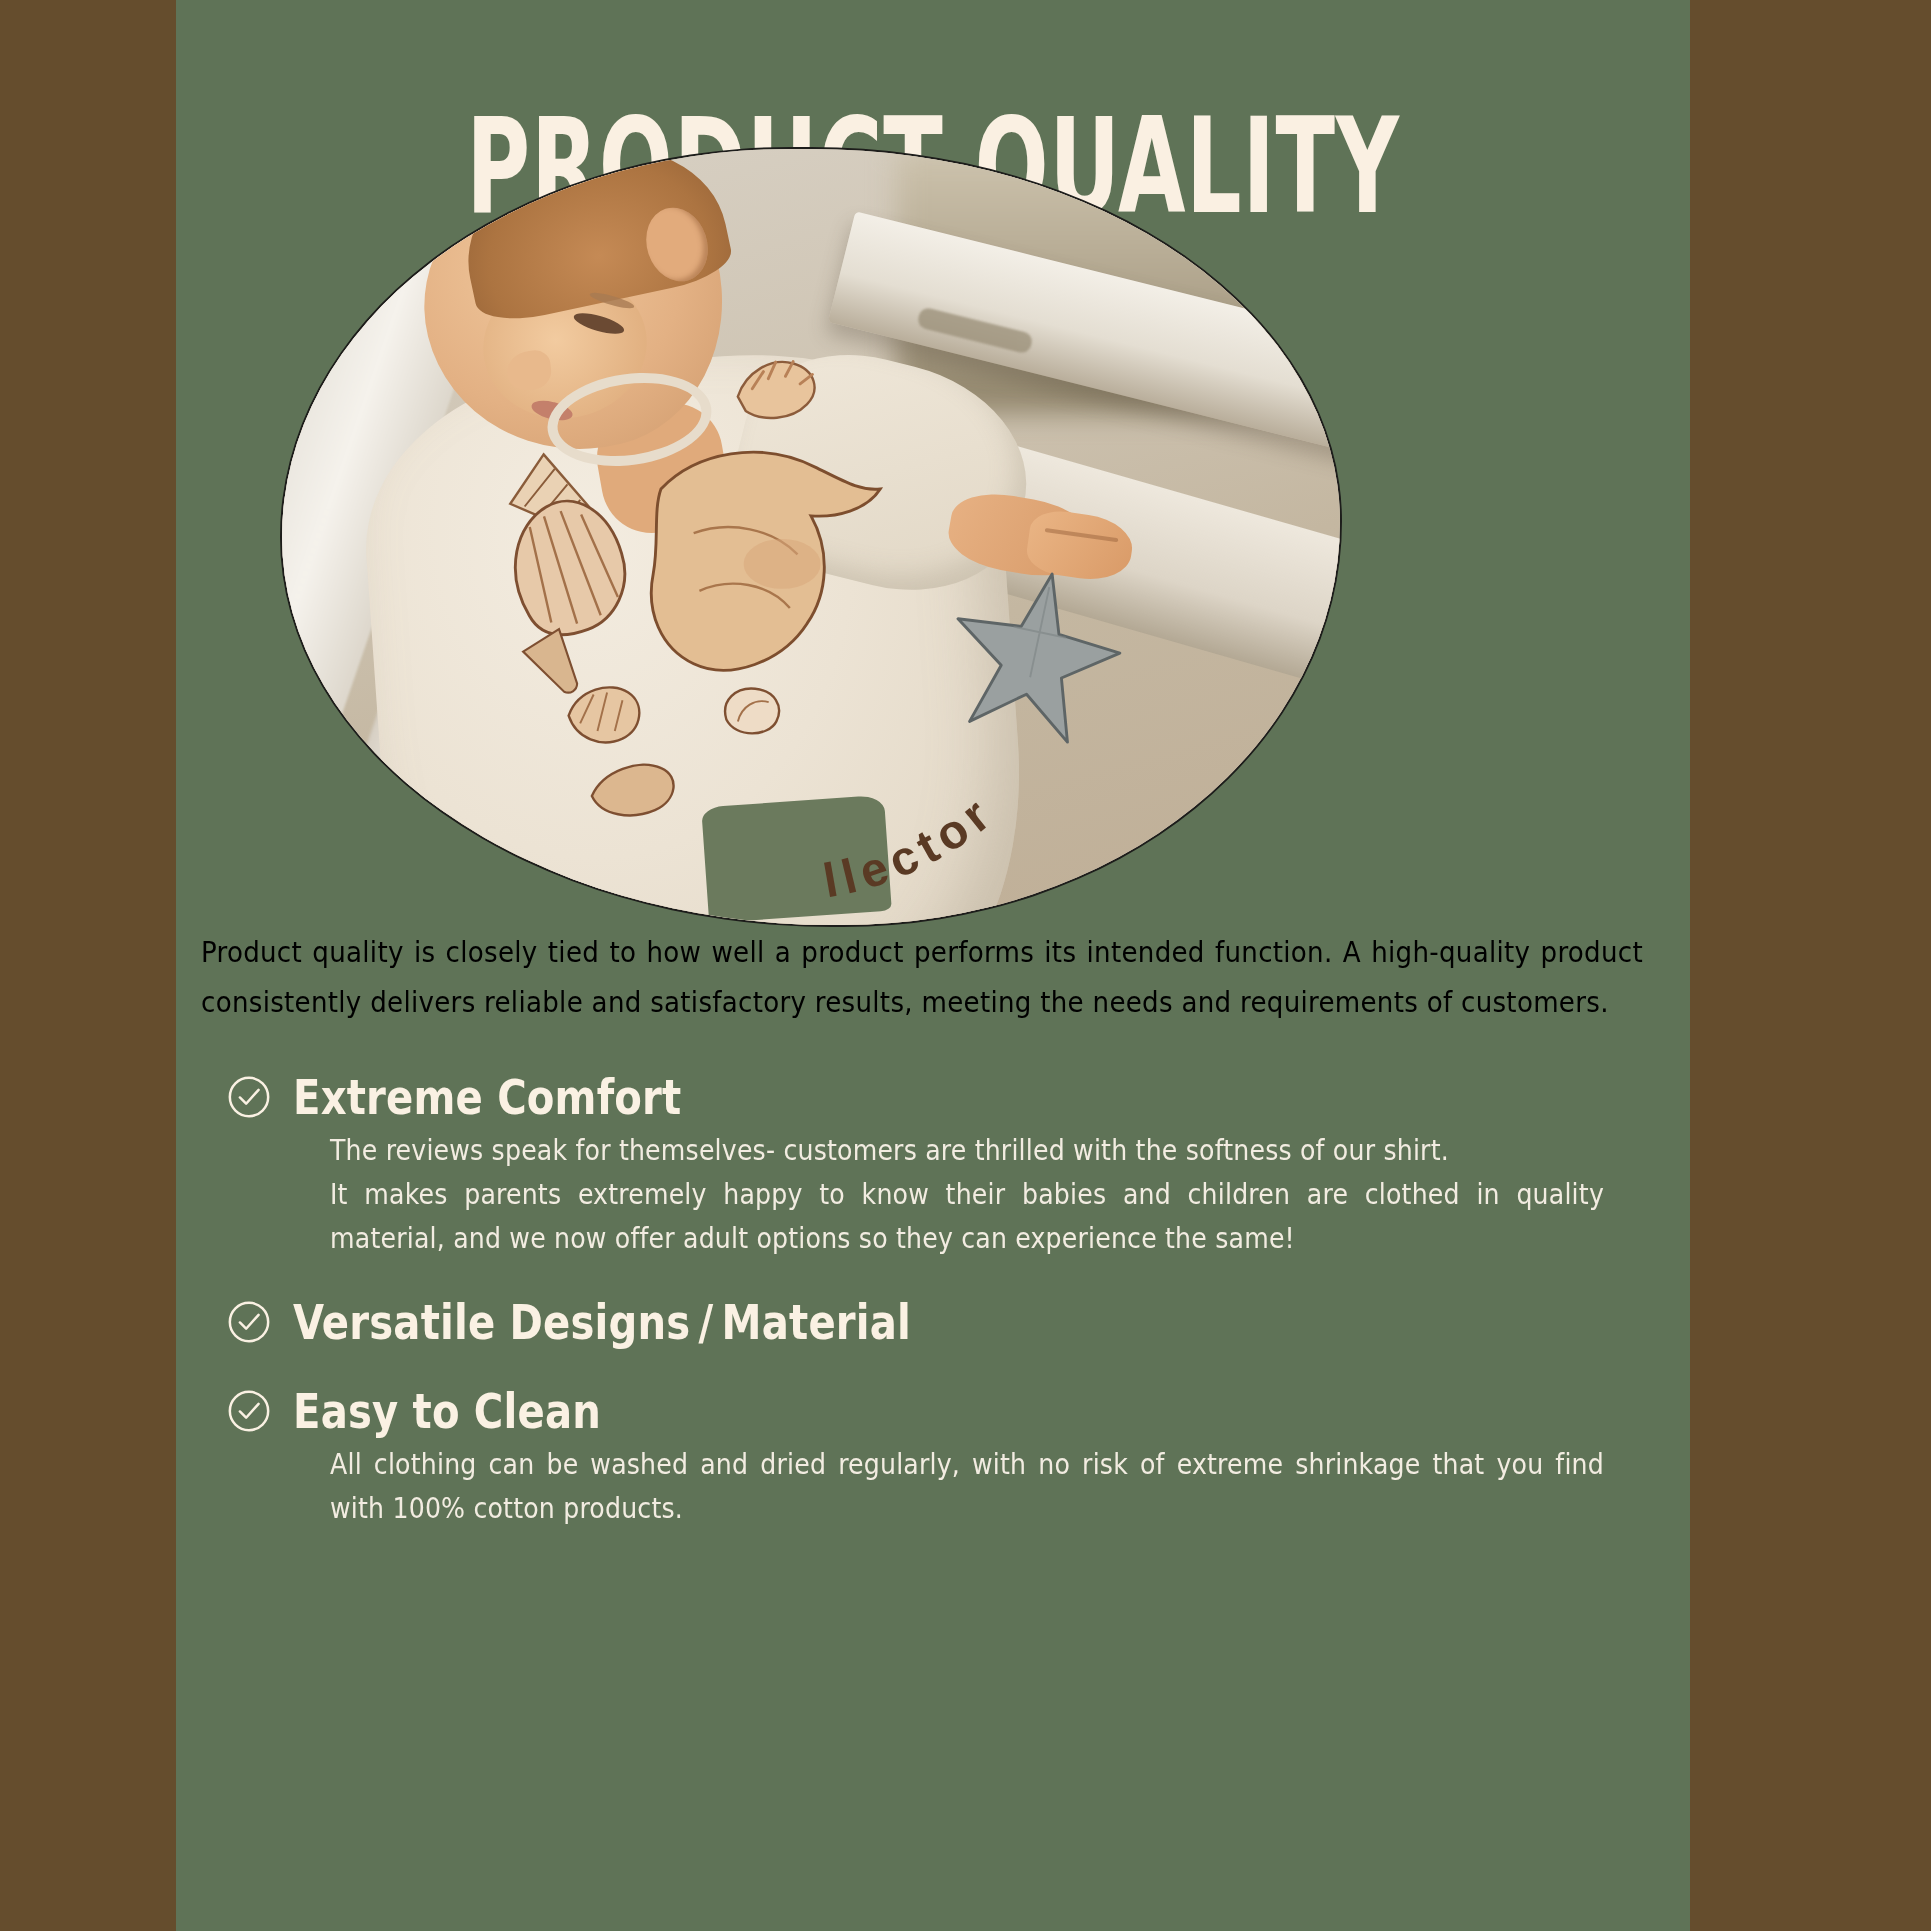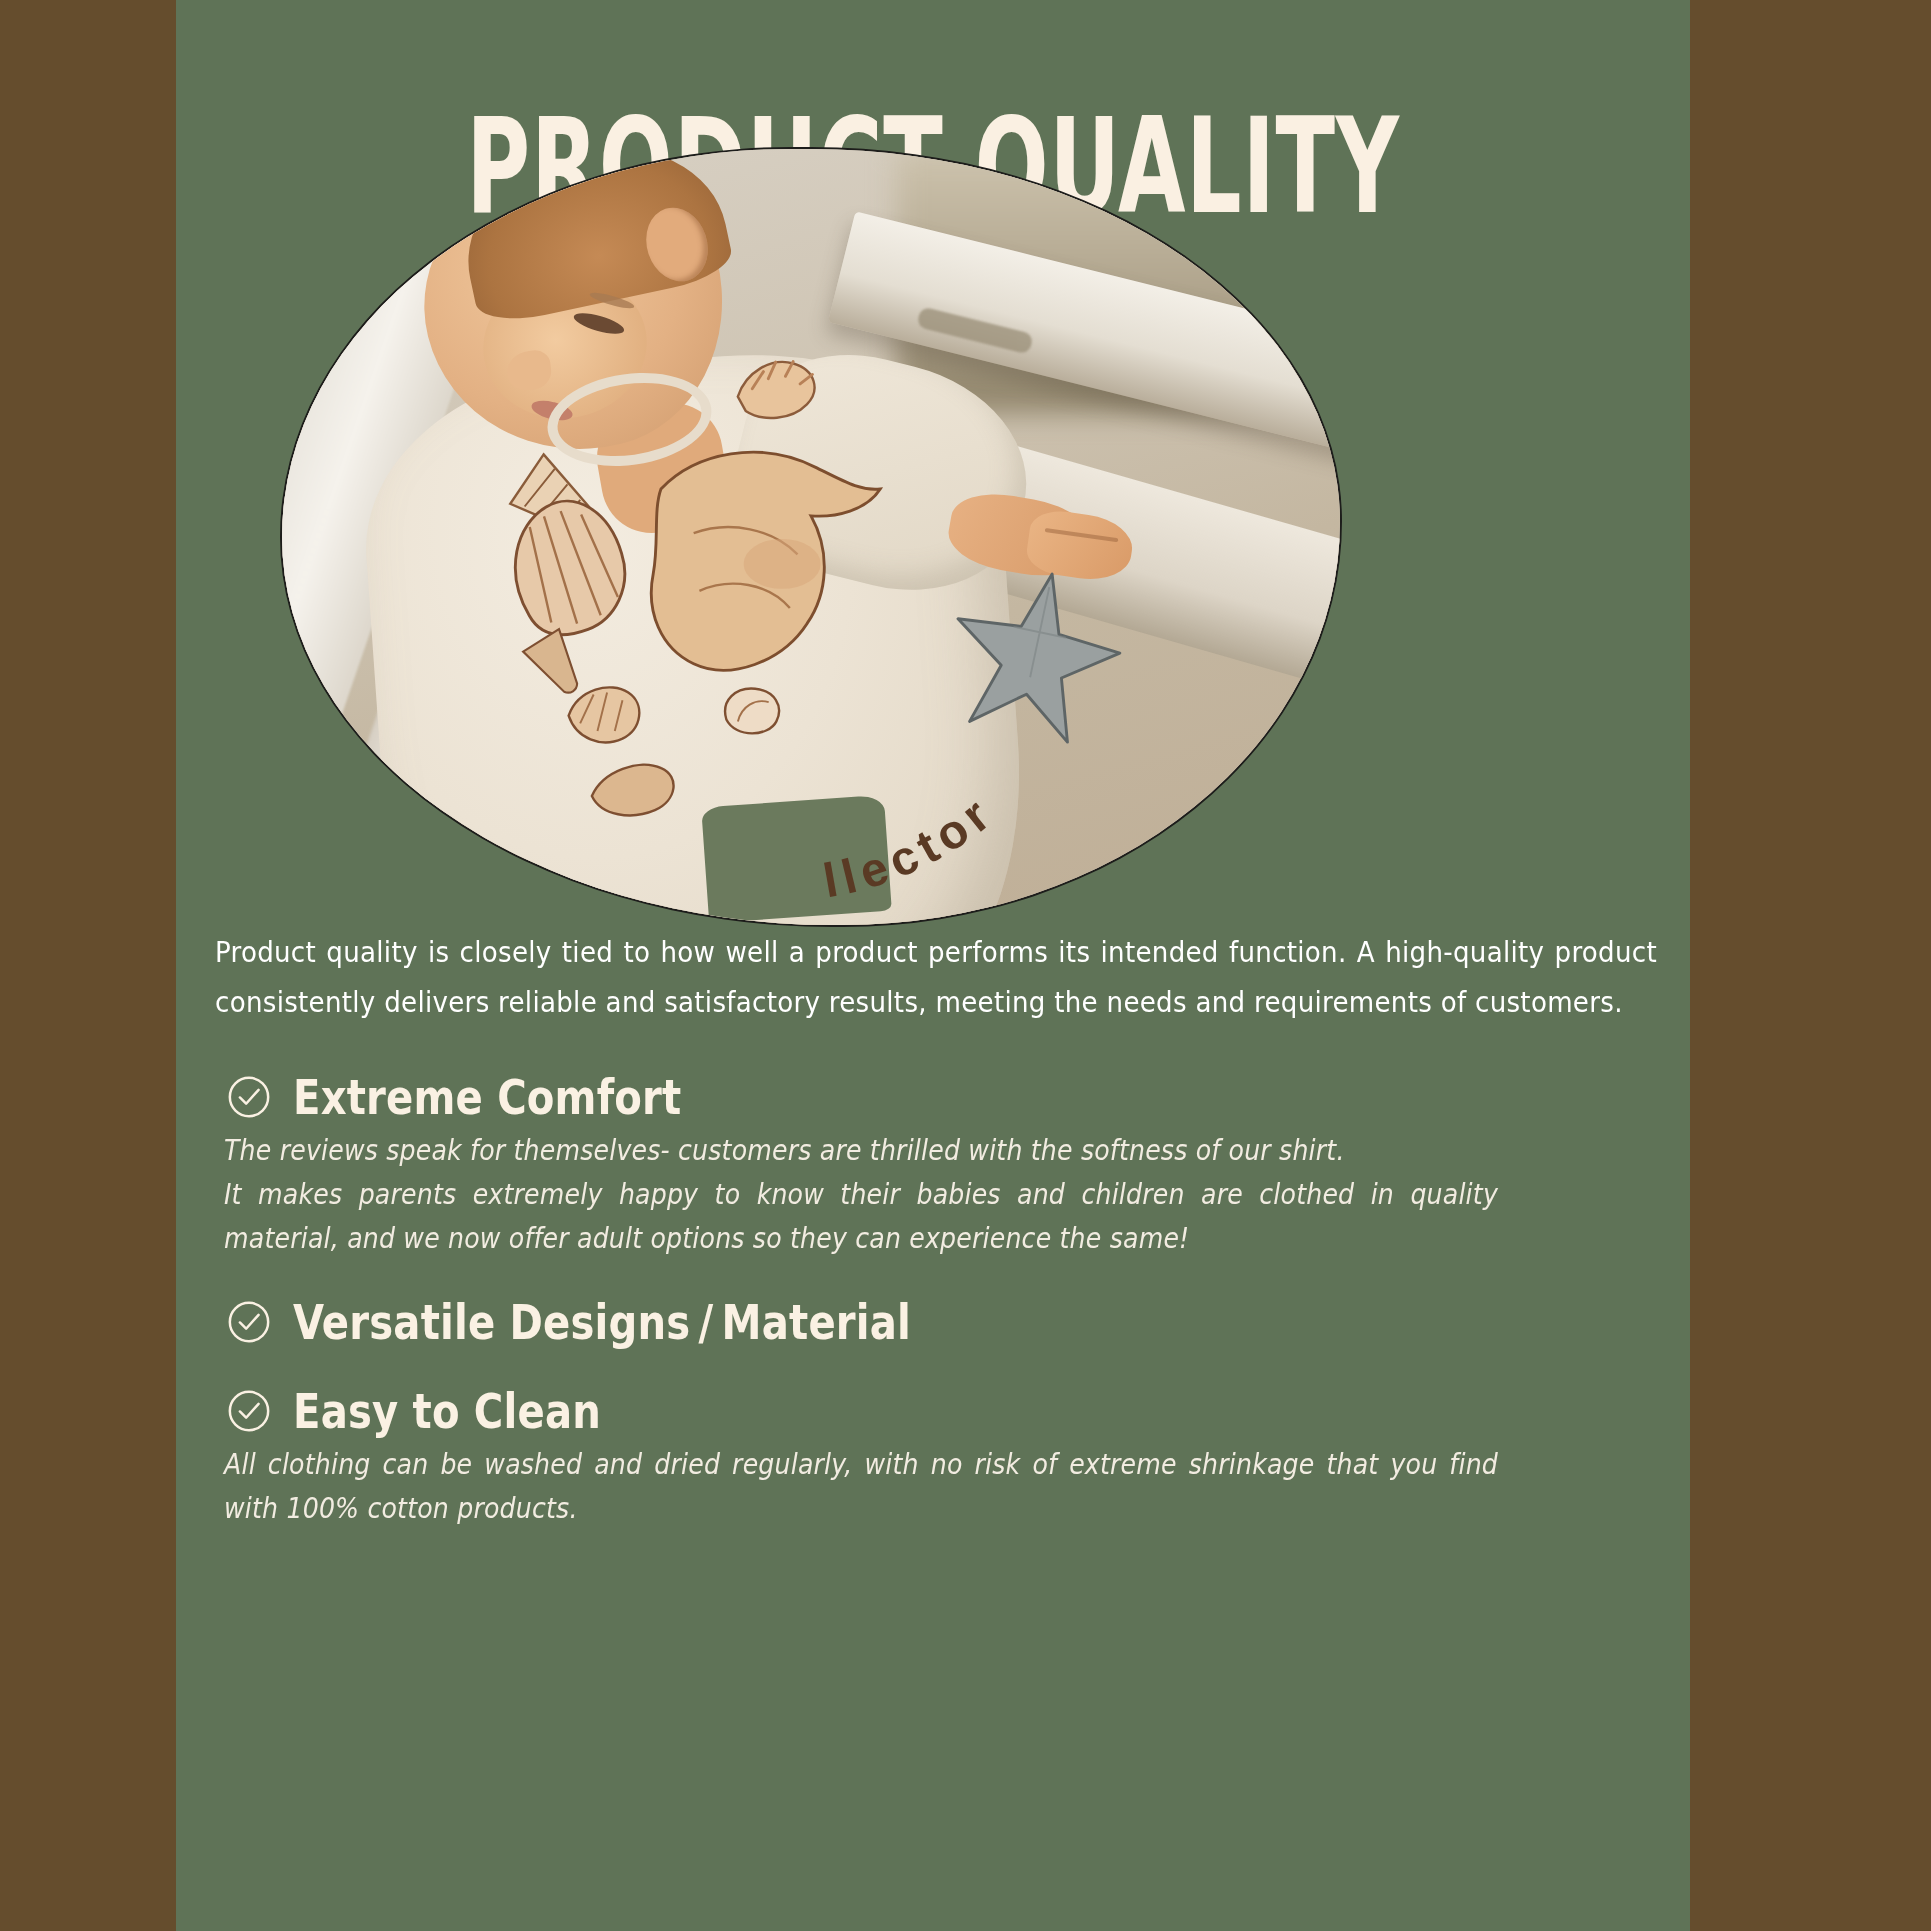--- a/index.html
+++ b/index.html
@@ -317,24 +317,24 @@
     transform: rotate(-4deg);
   }
 
   
   .art { position: absolute; left: 0; top: 0; width: 100%; height: 100%; }
   .art svg { position: absolute; left: 0; top: 0; width: 100%; height: 100%; }
 
   
   .intro {
     position: absolute;
-    left: 39px;       
+    left: 25px;       
     top: 927px;
     width: 1442px;    
-    color: #ffffff;
+    color: #000000;
     font-family: "Liberation Sans Narrow", "DejaVu Sans Condensed", "Liberation Sans", sans-serif;
     font-size: 29px;
     line-height: 50px;
     text-align: justify;
     font-weight: 300;
     letter-spacing: 0.3px;
   }
 
   
   .features {
@@ -365,31 +365,31 @@
     font-family: "Liberation Sans Narrow", "DejaVu Sans Condensed", "Liberation Sans", sans-serif;
     font-weight: 700;
     font-size: 48px;
     letter-spacing: 0.2px;
     line-height: 1;
     white-space: nowrap;
     transform: scaleX(0.93);
     transform-origin: left center;
   }
   .feature-body {
+    margin-left: 106px;   
     margin-right: 0;
     width: 1274px;        
     color: #f2ece1;
     font-family: "Liberation Sans Narrow", "DejaVu Sans Condensed", "Liberation Sans", sans-serif;
     font-size: 28px;
     line-height: 44px;
     text-align: justify;
     font-weight: 300;
     letter-spacing: 0.2px;
     padding-top: 1.9px;
-    font-style: italic;
   }
   .feature-body p { margin: 0; }
   .feature-body p + p { margin-top: 0; }
 
   .f1 { margin-bottom: 27px; }
   .f2 { margin-bottom: 31px; }
   .f3 { margin-bottom: 29px; }
 </style>
 </head>
 <body>

